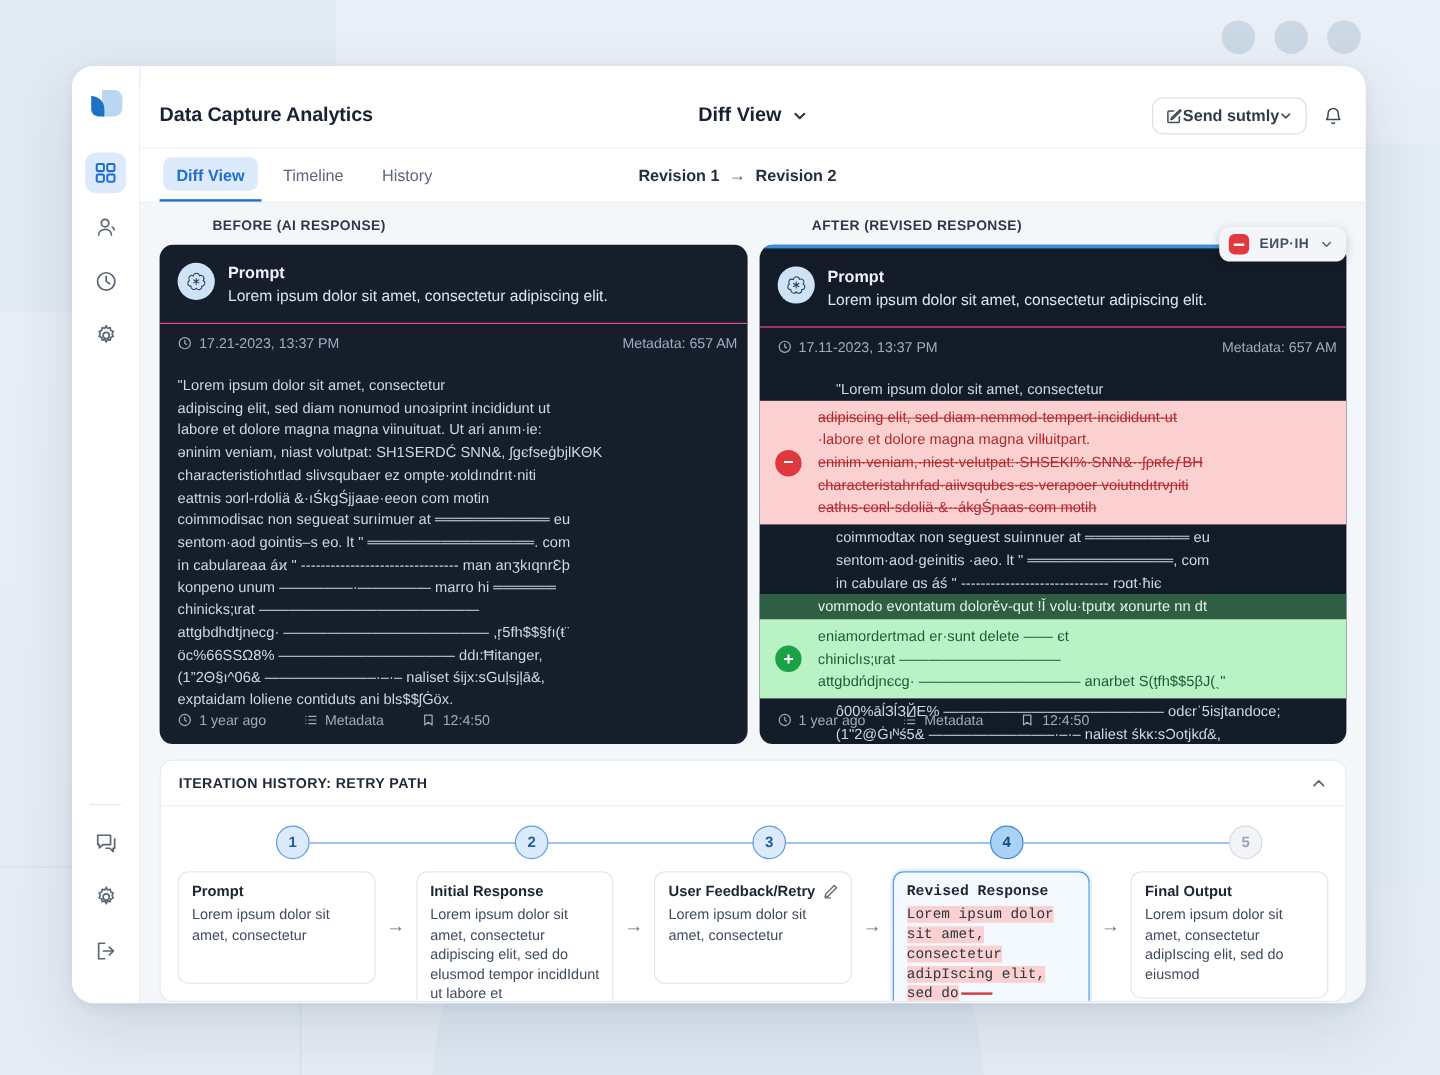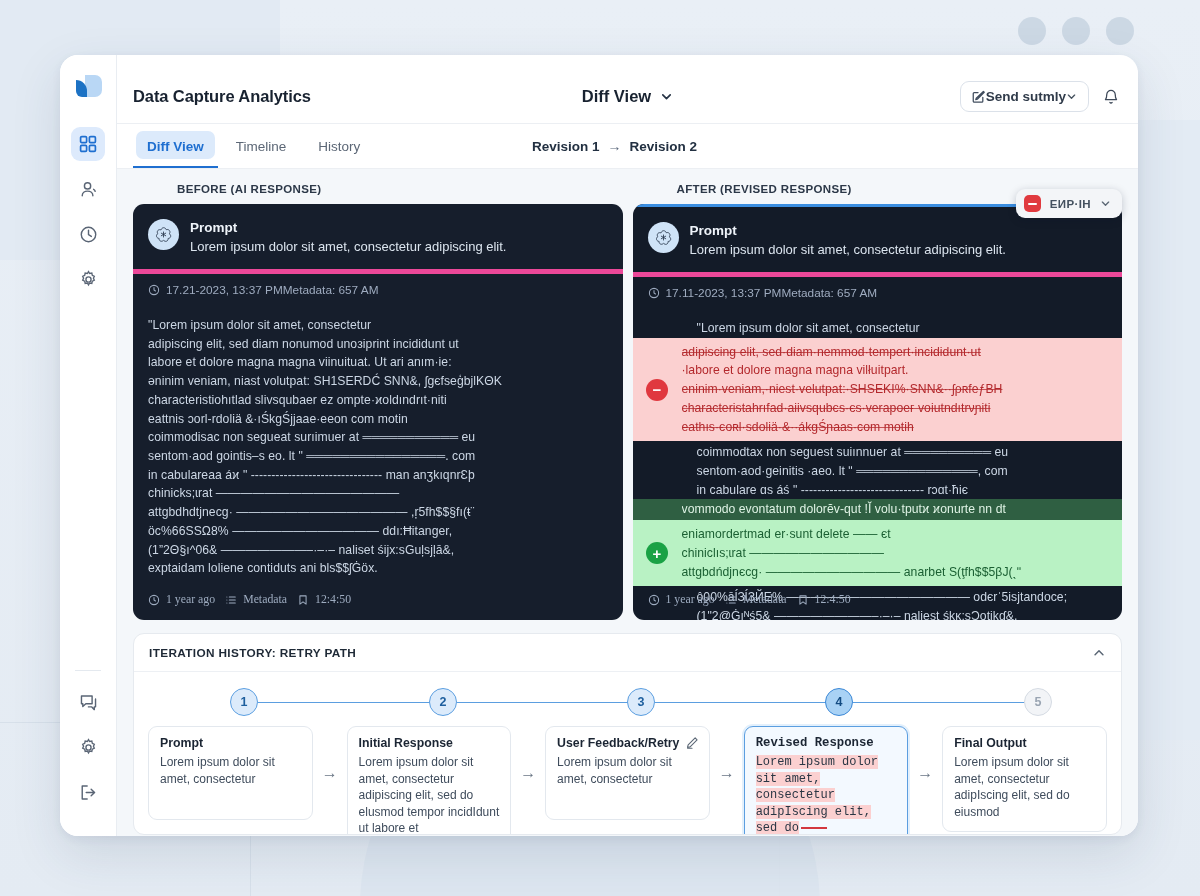--- a/index.html
+++ b/index.html
@@ -129,36 +129,36 @@
   .card.after .card-topline { height: 3px; background: #3b8ee0; }
   .card-head { display: flex; gap: 11px; padding: 15px 16px 12px 15px; }
   .avatar {
     width: 31px; height: 31px; border-radius: 50%; flex: 0 0 31px;
     background: #cfe3f7; display: flex; align-items: center; justify-content: center;
     color: #2b3a4e;
   }
   .prompt-title { font-size: 13.5px; font-weight: 700; color: #eef3f9; line-height: 1.35; }
   .prompt-sub { font-size: 13px; color: #dbe4ee; line-height: 1.45; margin-top: 1px; }
   .card-meta {
-    display: flex; align-items: center; justify-content: flex-start;
+    display: flex; align-items: center; justify-content: space-between;
     padding: 9px 8px 9px 15px;
-    border-top: 5px solid #ec4899;
+    border-top: 1px solid #ec4899;
     font-size: 11.8px; color: #9facc0;
   }
   .meta-left { display: flex; align-items: center; gap: 6px; }
   .body-text { padding: 10px 16px 0 15px; }
   .line {
     font-size: 12.2px; line-height: 18.7px; color: #ccd7e5;
     white-space: nowrap; overflow: hidden; letter-spacing: .05px;
     filter: blur(.18px);
   }
   .card-foot {
     position: absolute; left: 15px; bottom: 13px;
-    display: flex; align-items: center; gap: 10px;
-    font-size: 11.8px; color: #9eacc0; font-family: Liberation Serif, serif;
+    display: flex; align-items: center; gap: 31px;
+    font-size: 11.8px; color: #9eacc0;
   }
   .foot-item { display: flex; align-items: center; gap: 6px; }
 
   
   .diff-row { display: flex; align-items: stretch; }
   .gutter { width: 49px; flex: 0 0 49px; display: flex; align-items: center; justify-content: center; }
   .diff-del { background: #fbd0d0; }
   .diff-del .line { color: #b3282c; text-decoration: line-through; text-decoration-color: rgba(179,40,44,.75); }
   .diff-del .line.nostrike { text-decoration: none; }
   .diff-add { background: #b9f2c4; }
@@ -409,20 +409,21 @@
             <div class="body-text">
               <div class="line">"Lorem ipsum dolor sit amet, consectetur</div>
               <div class="line">adipiscing elit, sed diam nonumod unoзiprint incididunt ut</div>
               <div class="line"> labore et dolore magna magna viinuituat. Ut ari anım·ie:</div>
               <div class="line">əninim veniam, niast volutpat: SH1SERDĆ SNN&amp;, ʃgєfseģbjlKΘK</div>
               <div class="line">characteristiohıtlad slivsqubaer ez ompte·ϰoldındrıt·niti</div>
               <div class="line">eattnis ɔorl-rdoliä &amp;·ıŚkgŚjjaae·ееon com motin</div>
               <div class="line">coimmodisac non segueat surıimuer at ═══════════ eu</div>
               <div class="line">sentom·aod gointis–s eo. lt " ════════════════. com</div>
               <div class="line">in cabulareaa áϰ " -------------------------------- man anʒkıqnrƐþ</div>
+              <div class="line">konpеno unum —————·————— marro hi ══════</div>
               <div class="line">chinicks;ɩrat ———————————————</div>
               <div class="line">attgbdhdtjnecg· —————————————— ,ŗ5fh$$§fı(ŧ¨</div>
               <div class="line">öc%66SSΩ8% ———————————— ddı:Ħitanger,</div>
               <div class="line">(1”2Θ§ı^06&amp; ———————–·–·– naliset śijx:sGuļsjļā&amp;,</div>
               <div class="line">exptaidam loliene contiduts ani bls$$ʃĠöx.</div>
             </div>
             <div class="card-foot">
               <div class="foot-item">
                 <span style="display:flex">
                   <svg width="12" height="12" viewBox="0 0 14 14" fill="none" stroke="#9eacc0" stroke-width="1.2">

